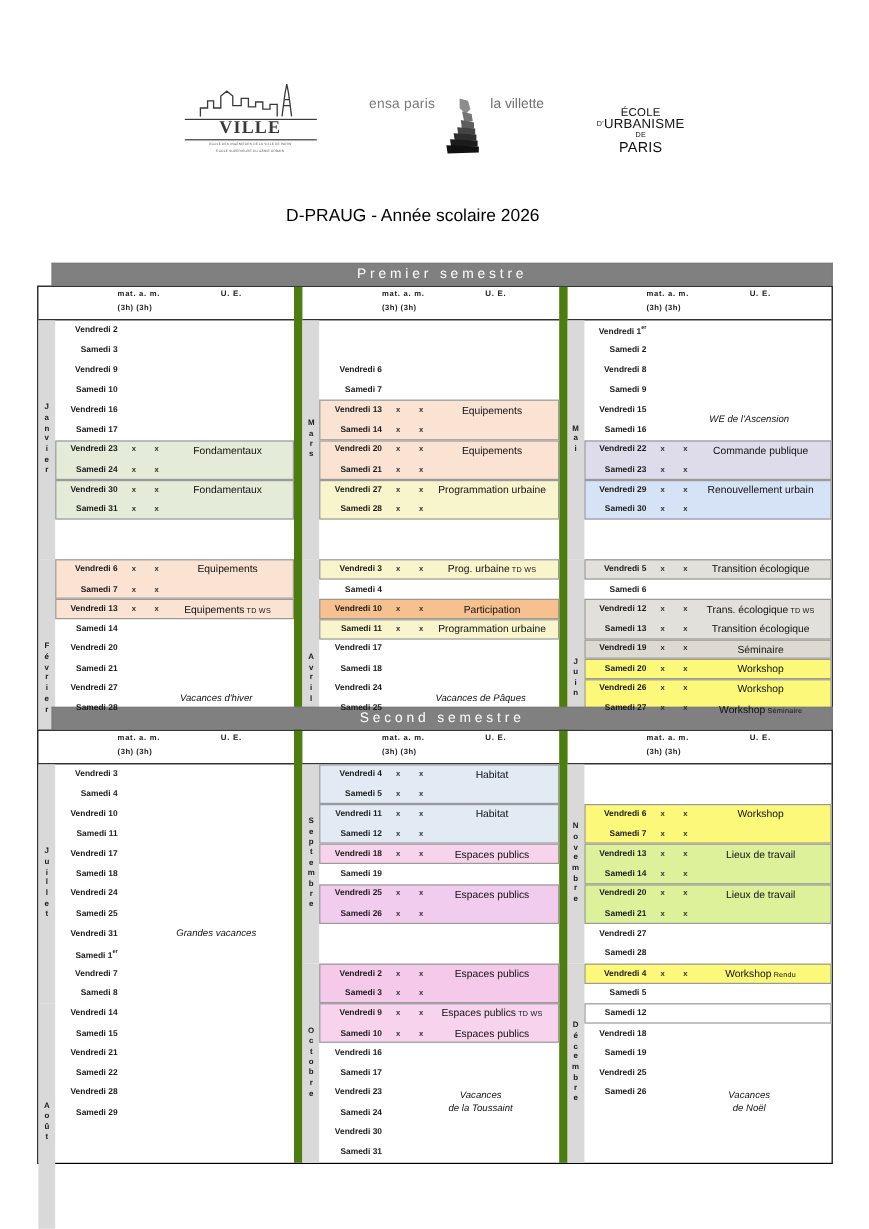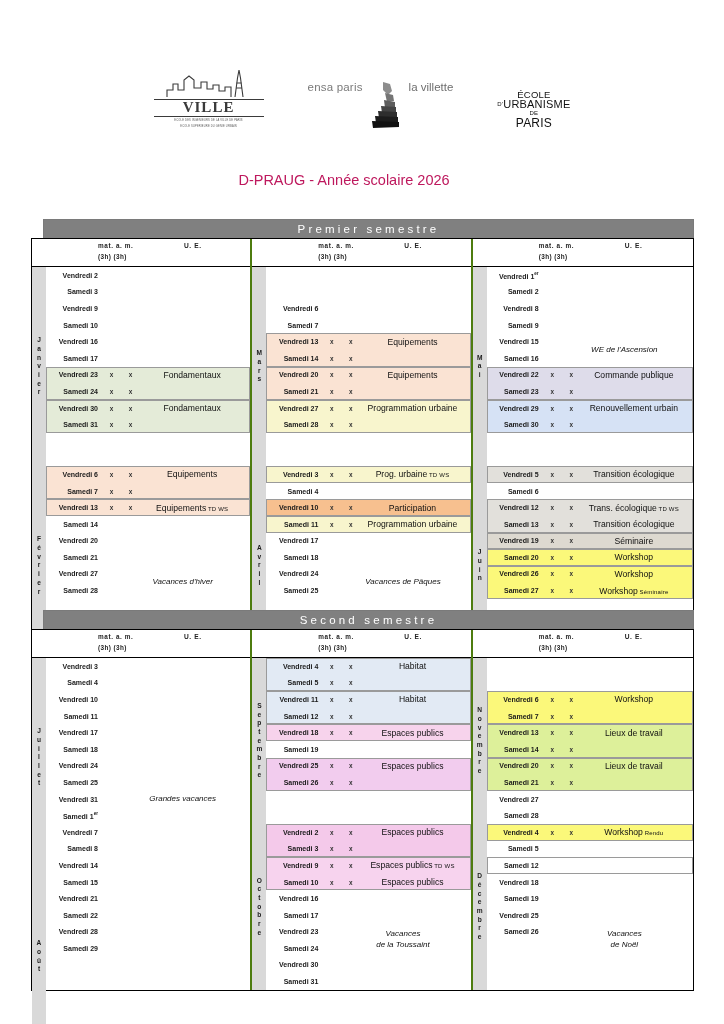--- a/index.html
+++ b/index.html
@@ -43,40 +43,40 @@
   }
   .logo-eup .l1 { font-size: 9.5px; }
   .logo-eup .l2 { font-size: 11px; }
   .logo-eup .l3 { font-size: 6px; }
   .logo-eup .l4 { font-size: 12px; }
   .logo-eup .small { font-size: 6px; vertical-align: 2px; }
 
   
   .doc-title {
     position: absolute; top: 172px; left: 0; width: 688px;
-    text-align: center; font-size: 14.5px; color: #be185d;
+    text-align: center; font-size: 14.5px; color: #000000;
   }
 
   
   .semester { position: absolute; left: 31px; width: 663px; }
   #sem1 { top: 219px; }
-  #sem2 { top: 610px; }
+  #sem2 { top: 589px; }
 
   .sem-bar {
     height: 19px; background: #808080; color: #ffffff;
     font-size: 11.5px; letter-spacing: 3.2px;
     display: flex; align-items: center; justify-content: center;
     border: 1px solid #7a7a7a; border-bottom: none; margin-left: 12px;
   }
   .sem-body {
     display: flex;
     border: 1px solid #000;
     background: #fff;
   }
-  .blockcol { width: 221px; border-right: 2px solid #4d7c0f; }
+  .blockcol { width: 221px; border-right: 7px solid #4d7c0f; }
   .blockcol:last-child { border-right: none; }
 
   .colhead { height: 28px; position: relative; border-bottom: 1px solid #000; }
   .colhead .mat {
     position: absolute; left: 66px; top: 3px;
     font-size: 6.4px; font-weight: bold; letter-spacing: .6px; color: #222;
   }
   .colhead .hrs {
     position: absolute; left: 66px; top: 14px;
     font-size: 6.4px; font-weight: bold; letter-spacing: .4px; color: #222;

